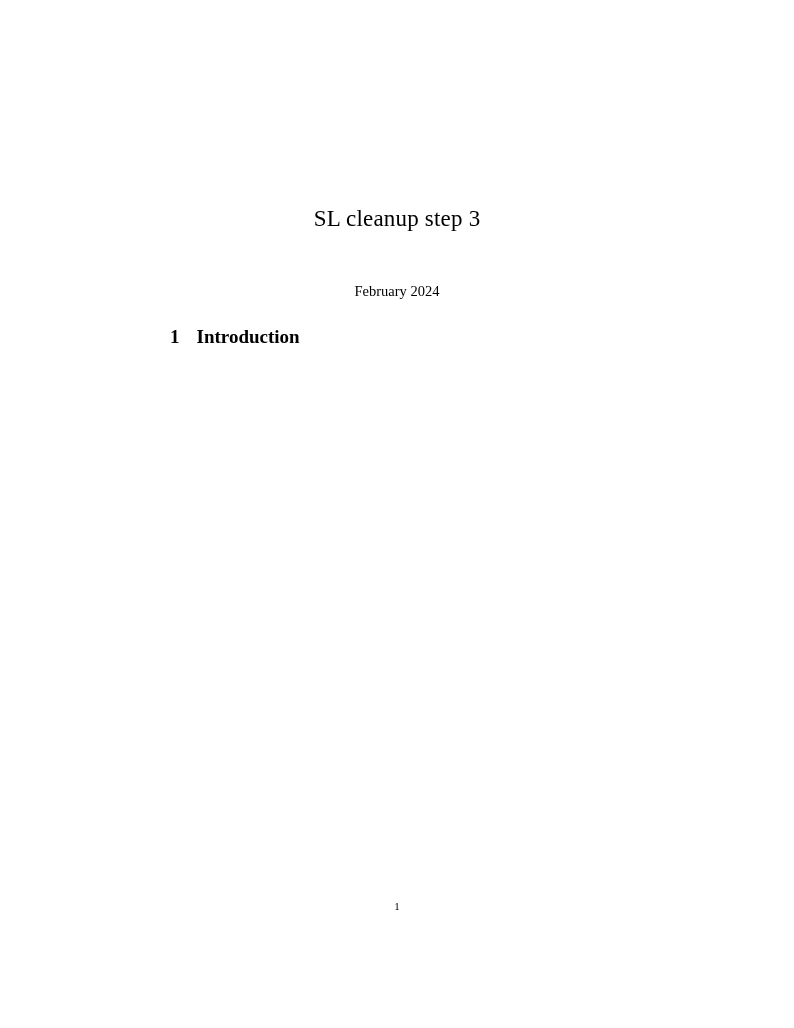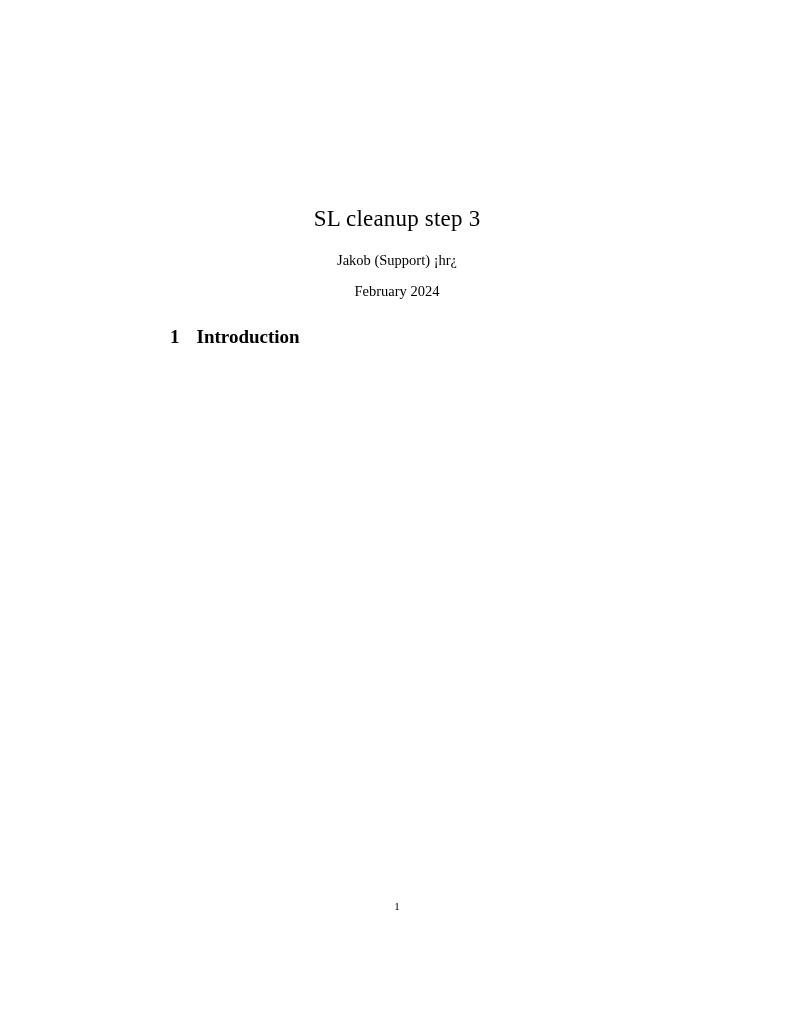--- a/index.html
+++ b/index.html
@@ -73,21 +73,20 @@
     font-size: 11px;
   }
 </style>
 </head>
 <body>
 
 <div class="page">
 
   <div class="doc-title">SL cleanup step 3</div>
 
-  <div class="doc-author">Jakob (Support) ¡hr¿</div>
 
   <div class="doc-date">February 2024</div>
 
   <div class="section-heading">
     <span class="num">1</span><span>Introduction</span>
   </div>
 
   <div class="page-number">1</div>
 
 </div>

